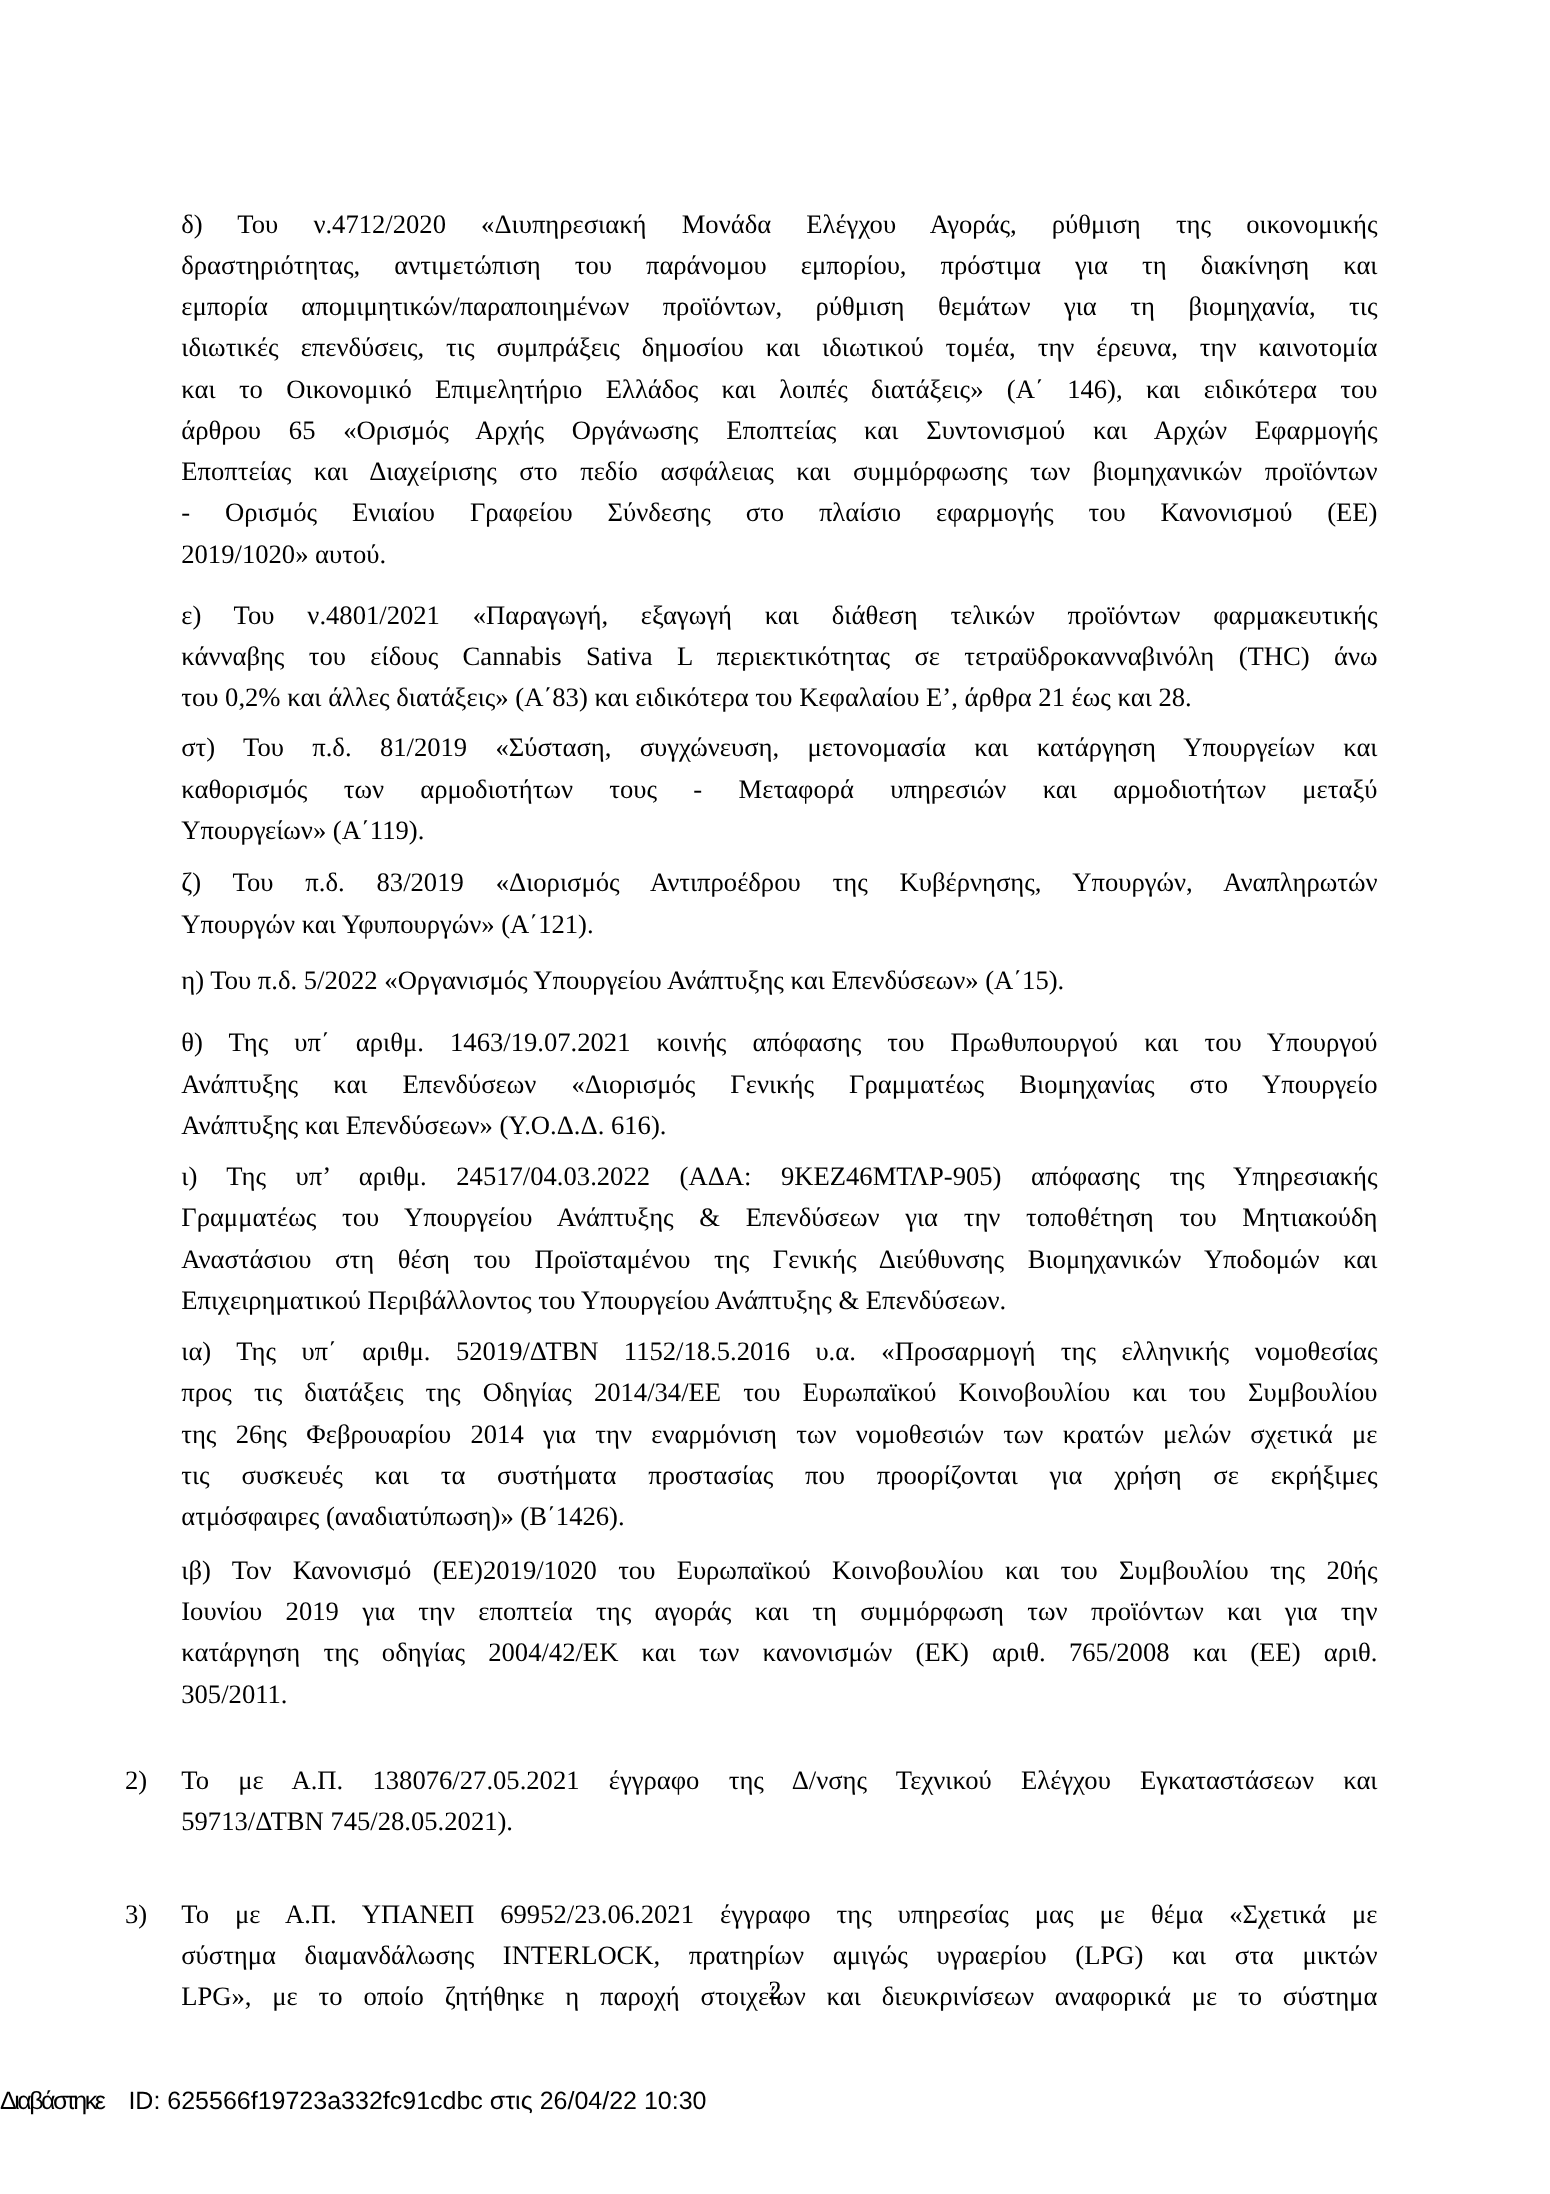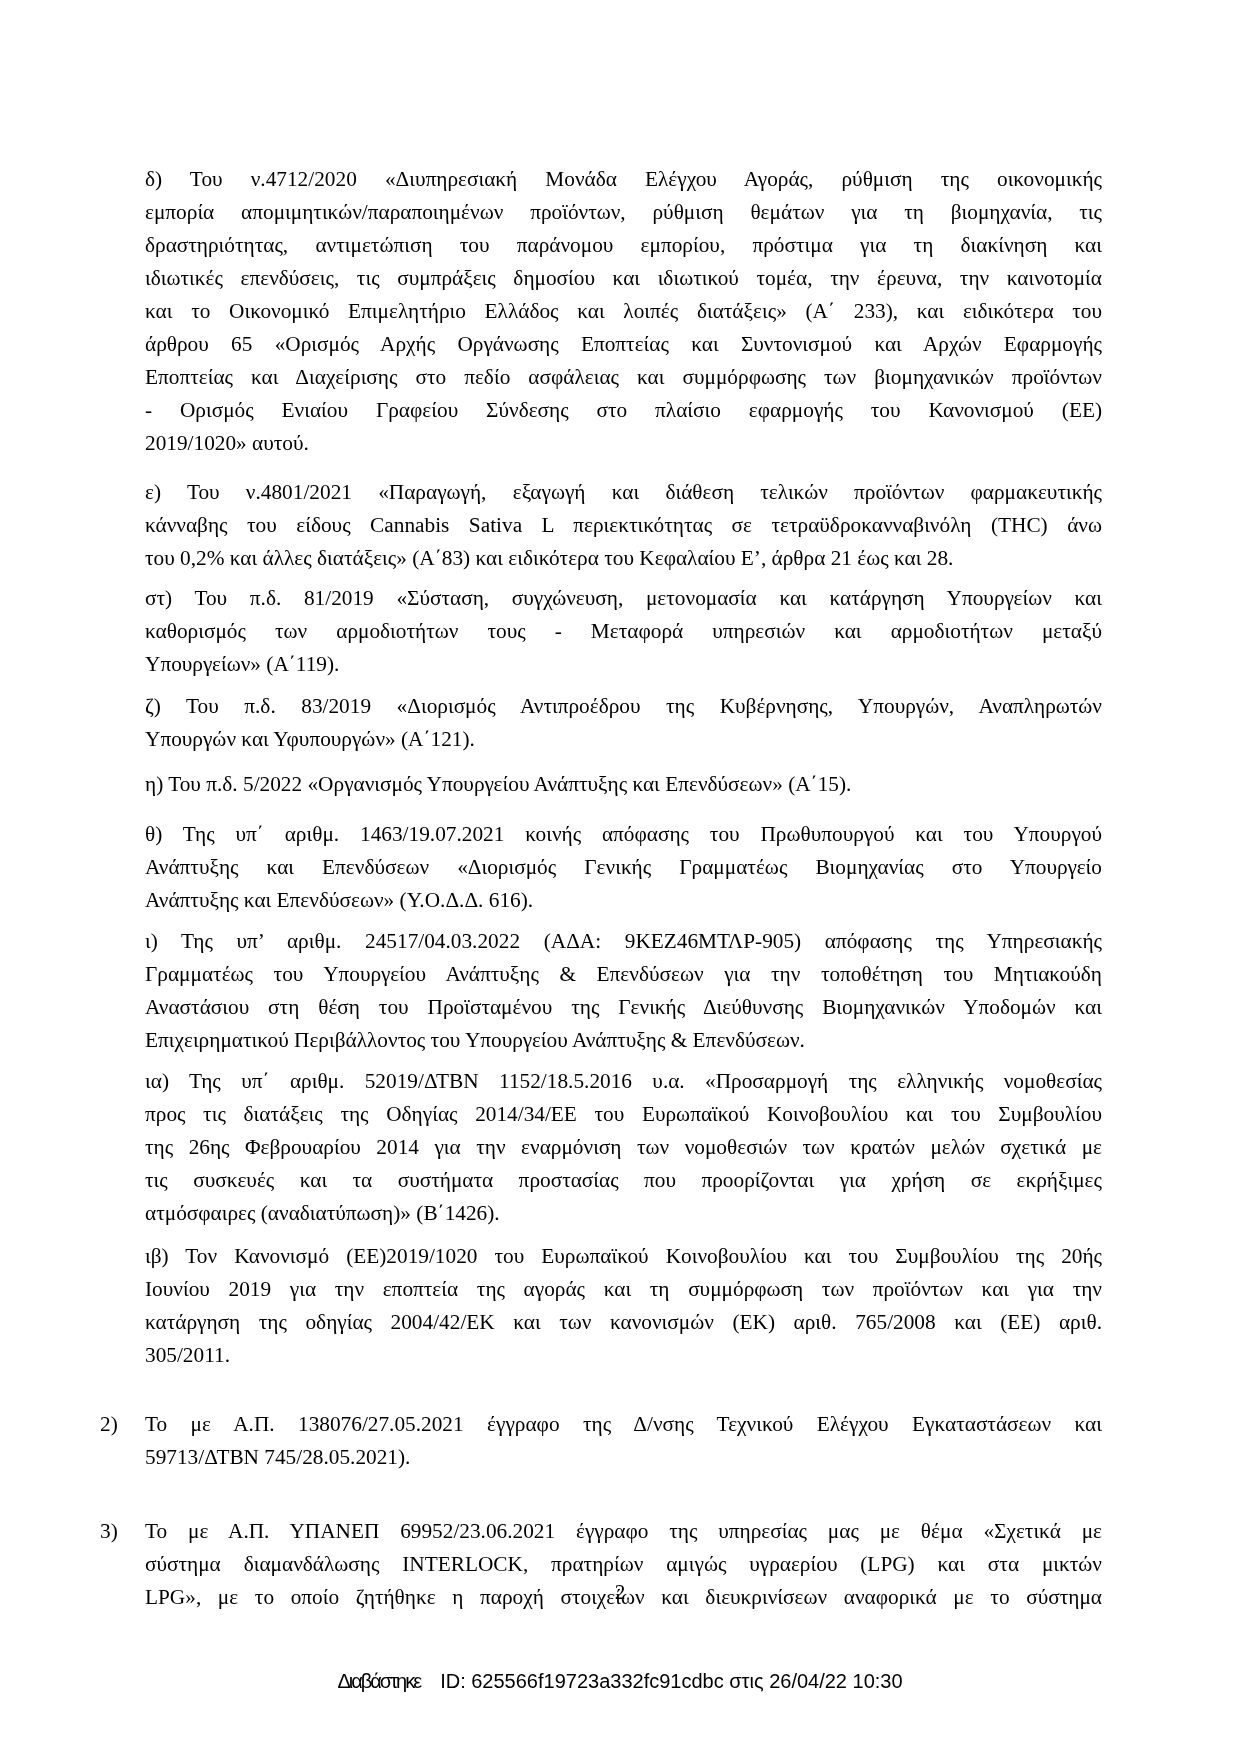--- a/index.html
+++ b/index.html
@@ -19,38 +19,38 @@
       font-family: "Liberation Serif", "DejaVu Serif", serif;
       font-size: 21.3px; line-height: 33px;
     }
     .numbered .num { position: absolute; left: 0; top: 0; }
     .numbered .content { margin-left: 45px; }
     .page-number {
       position: absolute; left: 0; width: 1240px; top: 1580px; text-align: center;
       font-family: "Liberation Serif", "DejaVu Serif", serif; font-size: 21.3px;
     }
     .footer {
-      position: absolute; left: 0; width: 1240px; top: 1670px; text-align: center;
+      position: absolute; left: 0; width: 1240px; top: 1670px; 
       font-family: "Liberation Sans", "DejaVu Sans", sans-serif; font-size: 20px;
     }
     .footer .overlap { position: relative; display: inline-block; }
     .footer .overlap span.b { position: absolute; left: 0; top: 0; }
   </style>
 </head>
 <body>
 
 <div class="page">
   <div id="paras">
       <div class="body-text" style="top: 163px;">
         <p class="para">
           <span class="ln">δ) Του ν.4712/2020 «Διυπηρεσιακή Μονάδα Ελέγχου Αγοράς, ρύθμιση της οικονομικής</span>
+          <span class="ln">δραστηριότητας, αντιμετώπιση του παράνομου εμπορίου, πρόστιμα για τη διακίνηση και</span>
           <span class="ln">εμπορία απομιμητικών/παραποιημένων προϊόντων, ρύθμιση θεμάτων για τη βιομηχανία, τις</span>
-          <span class="ln">δραστηριότητας, αντιμετώπιση του παράνομου εμπορίου, πρόστιμα για τη διακίνηση και</span>
           <span class="ln">ιδιωτικές επενδύσεις, τις συμπράξεις δημοσίου και ιδιωτικού τομέα, την έρευνα, την καινοτομία</span>
-          <span class="ln">και το Οικονομικό Επιμελητήριο Ελλάδος και λοιπές διατάξεις» (Α΄ 233), και ειδικότερα του</span>
+          <span class="ln">και το Οικονομικό Επιμελητήριο Ελλάδος και λοιπές διατάξεις» (Α΄ 146), και ειδικότερα του</span>
           <span class="ln">άρθρου 65 «Ορισμός Αρχής Οργάνωσης Εποπτείας και Συντονισμού και Αρχών Εφαρμογής</span>
           <span class="ln">Εποπτείας και Διαχείρισης στο πεδίο ασφάλειας και συμμόρφωσης των βιομηχανικών προϊόντων</span>
           <span class="ln">- Ορισμός Ενιαίου Γραφείου Σύνδεσης στο πλαίσιο εφαρμογής του Κανονισμού (ΕΕ)</span>
           <span class="ln last">2019/1020» αυτού.</span>
         </p>
       </div>
       <div class="body-text" style="top: 476px;">
         <p class="para">
           <span class="ln">ε) Του ν.4801/2021 «Παραγωγή, εξαγωγή και διάθεση τελικών προϊόντων φαρμακευτικής</span>
           <span class="ln">κάνναβης του είδους Cannabis Sativa L περιεκτικότητας σε τετραϋδροκανναβινόλη (THC) άνω</span>

